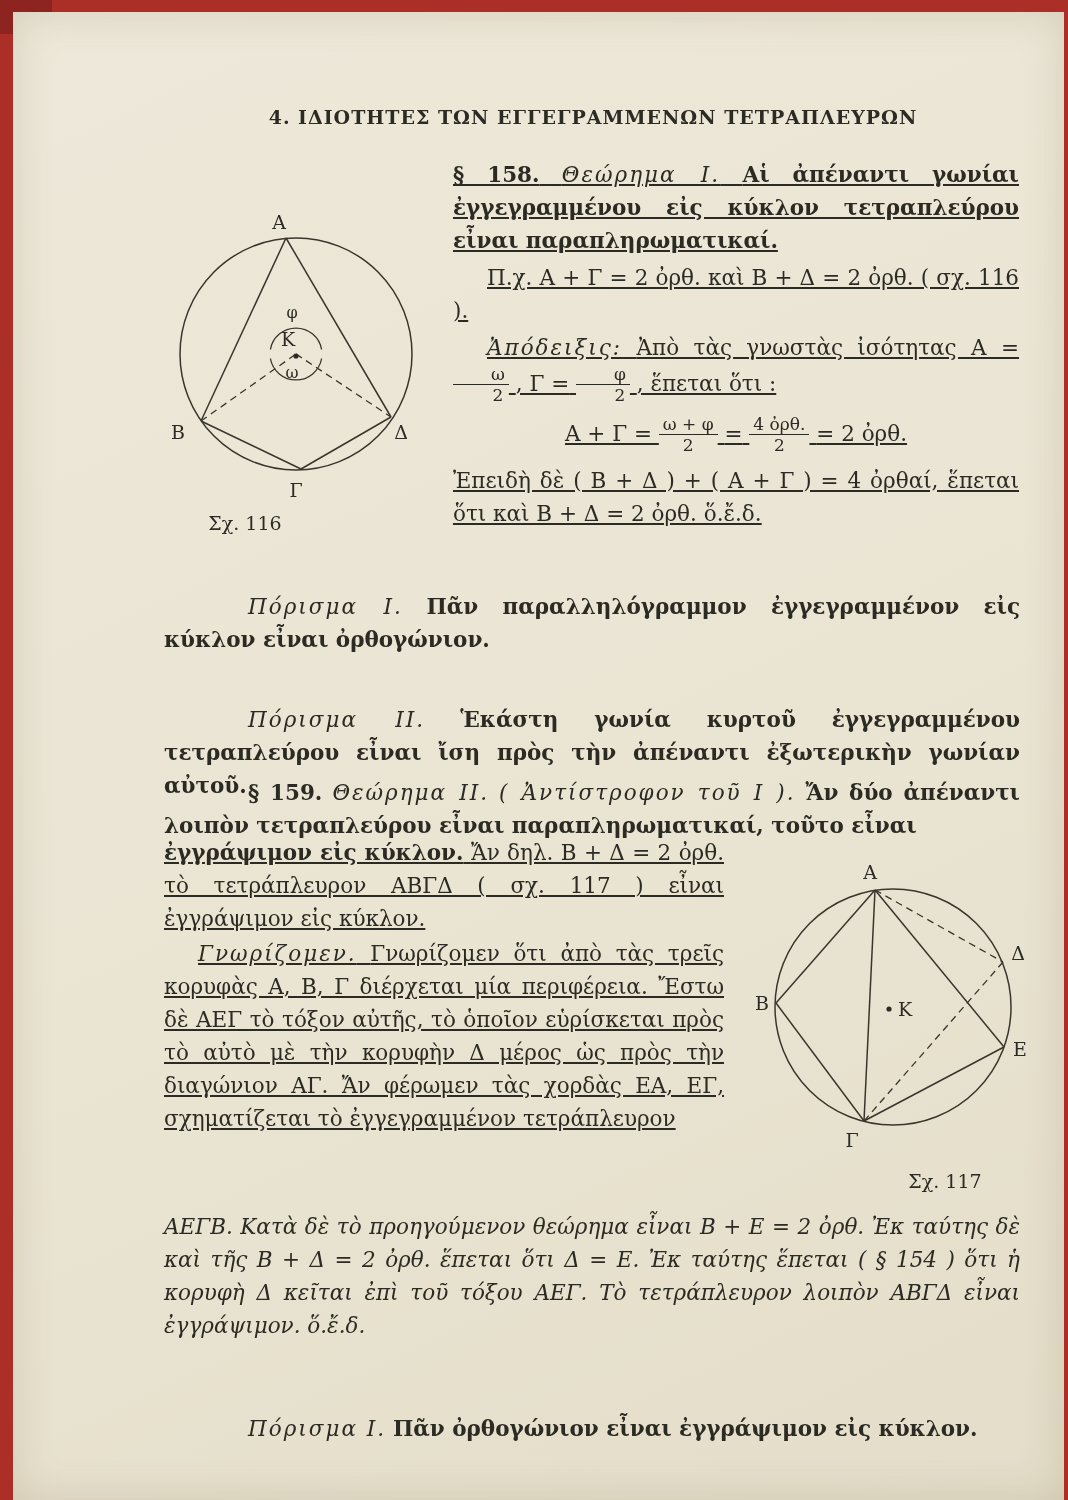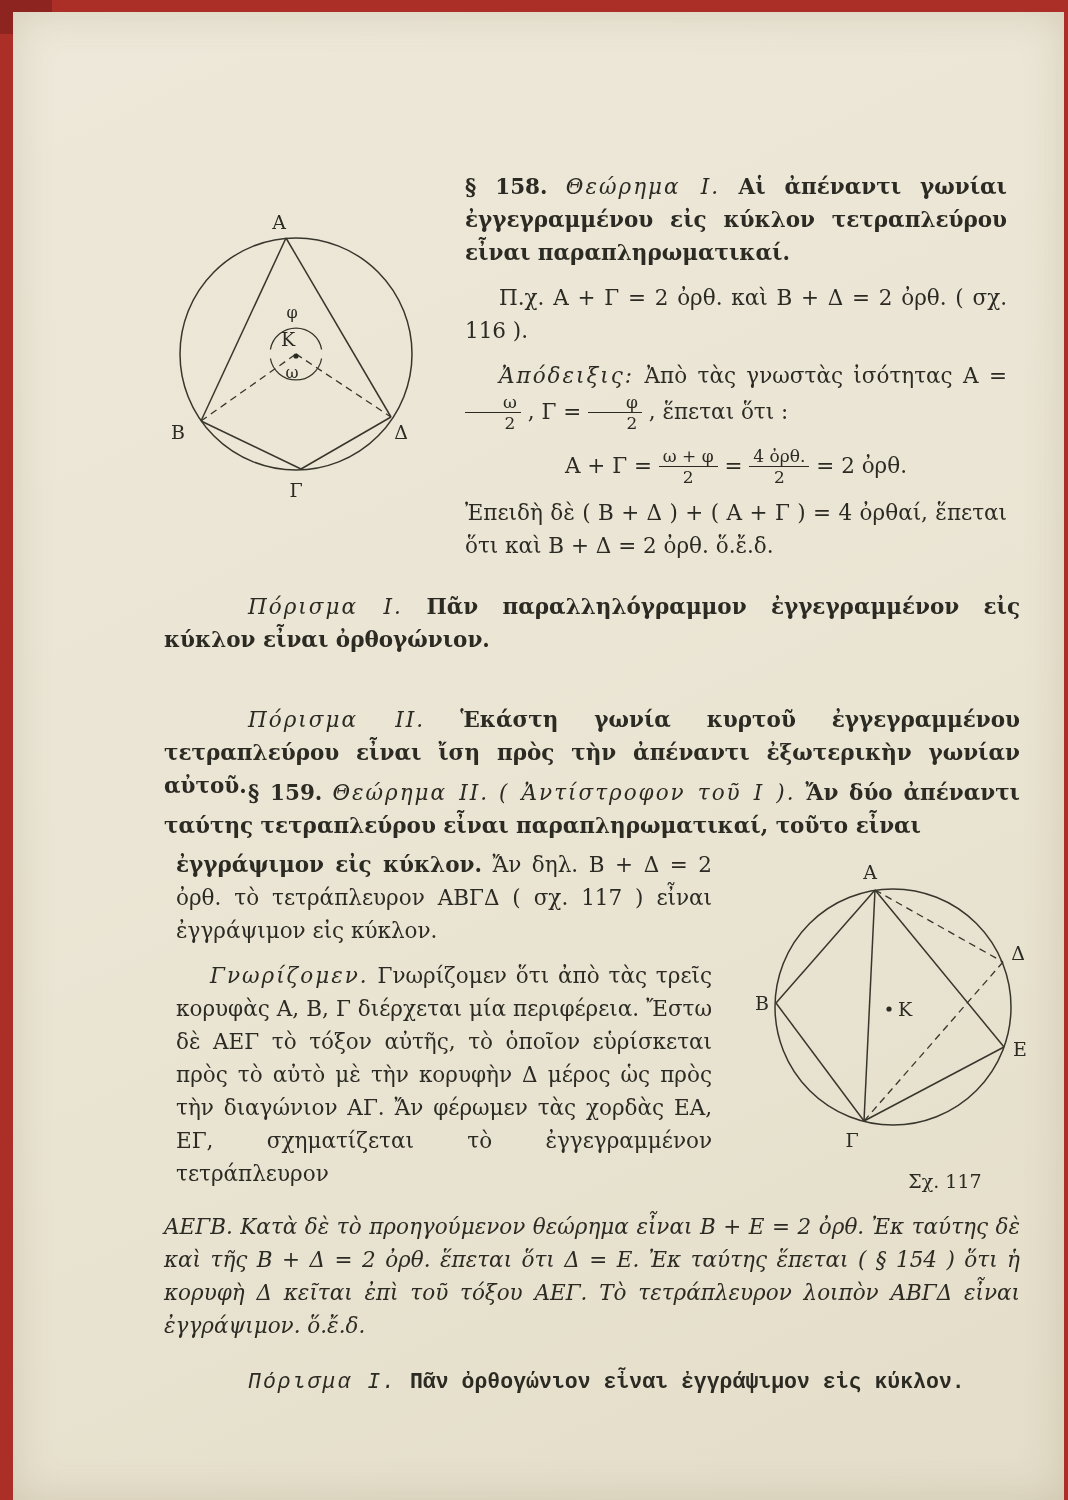--- a/index.html
+++ b/index.html
@@ -13,42 +13,42 @@
     position:absolute;left:13px;top:12px;right:4px;bottom:0;
     background:linear-gradient(155deg,#ede8d9 0%,#eae4d3 55%,#e3ddc9 100%);
     box-shadow:inset 0 0 42px rgba(125,105,65,.20);
     color:#2b2a23;
   }
   .header{
     position:absolute;top:94px;left:150px;width:860px;text-align:center;
     font-weight:bold;font-size:19px;letter-spacing:1px;
   }
   .block{position:absolute;font-size:21.5px;line-height:33px;}
-  .block p{margin:12px;}
+  .block p{margin:0;text-decoration:underline;}
   .just{text-align:justify;margin-top:8px;}
   .b{font-weight:bold;}
   .it{font-style:italic;letter-spacing:2px;}
   .ind{text-indent:34px;}
   .bigind{text-indent:84px;}
 
   .text158{left:440px;top:146px;width:566px;}
   .text158 p + p{margin-top:4px;}
   .eqline{text-align:center;margin-top:8px !important;margin-bottom:8px !important;}
 
   .frac{display:inline-block;vertical-align:middle;text-align:center;font-size:17px;line-height:1.2;}
   .frac .num{display:block;border-bottom:1.5px solid #2b2a23;padding:0 4px;}
   .frac .den{display:block;}
 
   .porisma1{left:151px;top:570px;width:856px;}
   .porisma2{left:151px;top:683px;width:856px;}
   .s159a{left:151px;top:756px;width:856px;}
   .s159b{left:151px;top:824px;width:560px;}
   .s159b .proofp{margin-top:2px;}
   .s159c{left:151px;top:1190px;width:856px;font-style:italic;}
-  .porisma3{left:151px;top:1346px;width:856px;font-family:Liberation Mono, monospace;}
+  .porisma3{left:151px;top:1392px;width:856px;}
 
   figure{margin:0;position:absolute;}
   .fig116{left:125px;top:192px;width:310px;}
   .fig117{left:735px;top:845px;width:290px;}
   figcaption{font-size:19px;margin-top:4px;text-align:center;color:#2b2a23;}
   .fig116 figcaption{transform:translateX(-48px);}
   .fig117 figcaption{transform:translateX(52px);}
 
   svg .geo{stroke:#38362c;stroke-width:1.5;fill:none;}
   svg .thin{stroke:#38362c;stroke-width:1.3;fill:none;}
@@ -57,20 +57,21 @@
   svg text.small{font-size:16px;}
   svg .dot{fill:#2b2a23;stroke:none;}
 </style>
 </head>
 <body>
 
 <div class="scan-corner"></div>
 
 <div class="page">
 
+  <div class="header">4. ΙΔΙΟΤΗΤΕΣ ΤΩΝ ΕΓΓΕΓΡΑΜΜΕΝΩΝ ΤΕΤΡΑΠΛΕΥΡΩΝ</div>
 
   <figure class="fig116">
     <svg width="310" height="300" viewBox="0 0 310 300">
       <circle class="geo" cx="158" cy="150" r="116"></circle>
       <line class="geo" x1="148" y1="34" x2="63" y2="217"></line>
       <line class="geo" x1="148" y1="34" x2="253" y2="213"></line>
       <line class="geo" x1="63" y1="217" x2="163" y2="265"></line>
       <line class="geo" x1="163" y1="265" x2="253" y2="213"></line>
       <line class="dash" x1="63" y1="217" x2="158" y2="150"></line>
       <line class="dash" x1="158" y1="150" x2="253" y2="213"></line>
@@ -78,20 +79,21 @@
       <path class="thin" d="M 132.4 145.5 A 26 26 0 0 1 183.6 145.5"></path>
       <circle class="dot" cx="158" cy="152" r="2.6"></circle>
       <text x="141" y="25" text-anchor="middle">Α</text>
       <text x="40" y="235" text-anchor="middle">Β</text>
       <text x="158" y="293" text-anchor="middle">Γ</text>
       <text x="263" y="235" text-anchor="middle">Δ</text>
       <text x="150" y="142" text-anchor="middle">Κ</text>
       <text class="small" x="154" y="114" text-anchor="middle">φ</text>
       <text class="small" x="154" y="174" text-anchor="middle">ω</text>
     </svg>
+    <figcaption>Σχ. 116</figcaption>
   </figure>
 
   <div class="block text158">
     <p class="just">
       <span class="b">§ 158.</span>
       <span class="it">Θεώρημα Ι.</span>
       <span class="b">Αἱ ἀπέναντι γωνίαι ἐγγεγραμμένου εἰς κύκλον τετραπλεύρου εἶναι παραπληρωματικαί.</span>
     </p>
     <p class="just ind">
       <span>Π.χ. Α + Γ = 2 ὀρθ. καὶ Β + Δ = 2 ὀρθ. ( σχ. 116 ).</span>
@@ -122,21 +124,21 @@
   </p>
   <p class="block just bigind porisma2">
     <span class="it">Πόρισμα ΙΙ.</span>
     <span class="b">Ἑκάστη γωνία κυρτοῦ ἐγγεγραμμένου τετραπλεύρου εἶναι ἴση πρὸς τὴν ἀπέναντι ἐξωτερικὴν γωνίαν αὐτοῦ.</span>
   </p>
 
   <p class="block just bigind s159a">
     <span class="b">§ 159.</span>
     <span class="it">Θεώρημα ΙΙ.</span>
     <span class="it">( Ἀντίστροφον τοῦ Ι ).</span>
-    <span class="b">Ἄν δύο ἀπέναντι ταύτης τετραπλεύρου εἶναι παραπληρωματικαί, τοῦτο εἶναι</span>
+    <span class="b">Ἄν δύο ἀπέναντι λοιπὸν τετραπλεύρου εἶναι παραπληρωματικαί, τοῦτο εἶναι</span>
   </p>
 
   <div class="block s159b">
     <p class="just">
       <span class="b">ἐγγράψιμον εἰς κύκλον.</span>
       <span>Ἄν δηλ. Β + Δ = 2 ὀρθ. τὸ τετράπλευρον ΑΒΓΔ ( σχ. 117 ) εἶναι ἐγγράψιμον εἰς κύκλον.</span>
     </p>
     <p class="just ind proofp">
       <span class="it">Γνωρίζομεν.</span>
       <span>Γνωρίζομεν ὅτι ἀπὸ τὰς τρεῖς κορυφὰς Α, Β, Γ διέρχεται μία περιφέρεια. Ἔστω δὲ ΑΕΓ τὸ τόξον αὐτῆς, τὸ ὁποῖον εὑρίσκεται πρὸς τὸ αὐτὸ μὲ τὴν κορυφὴν Δ μέρος ὡς πρὸς τὴν διαγώνιον ΑΓ. Ἄν φέρωμεν τὰς χορδὰς ΕΑ, ΕΓ, σχηματίζεται τὸ ἐγγεγραμμένον τετράπλευρον</span>

